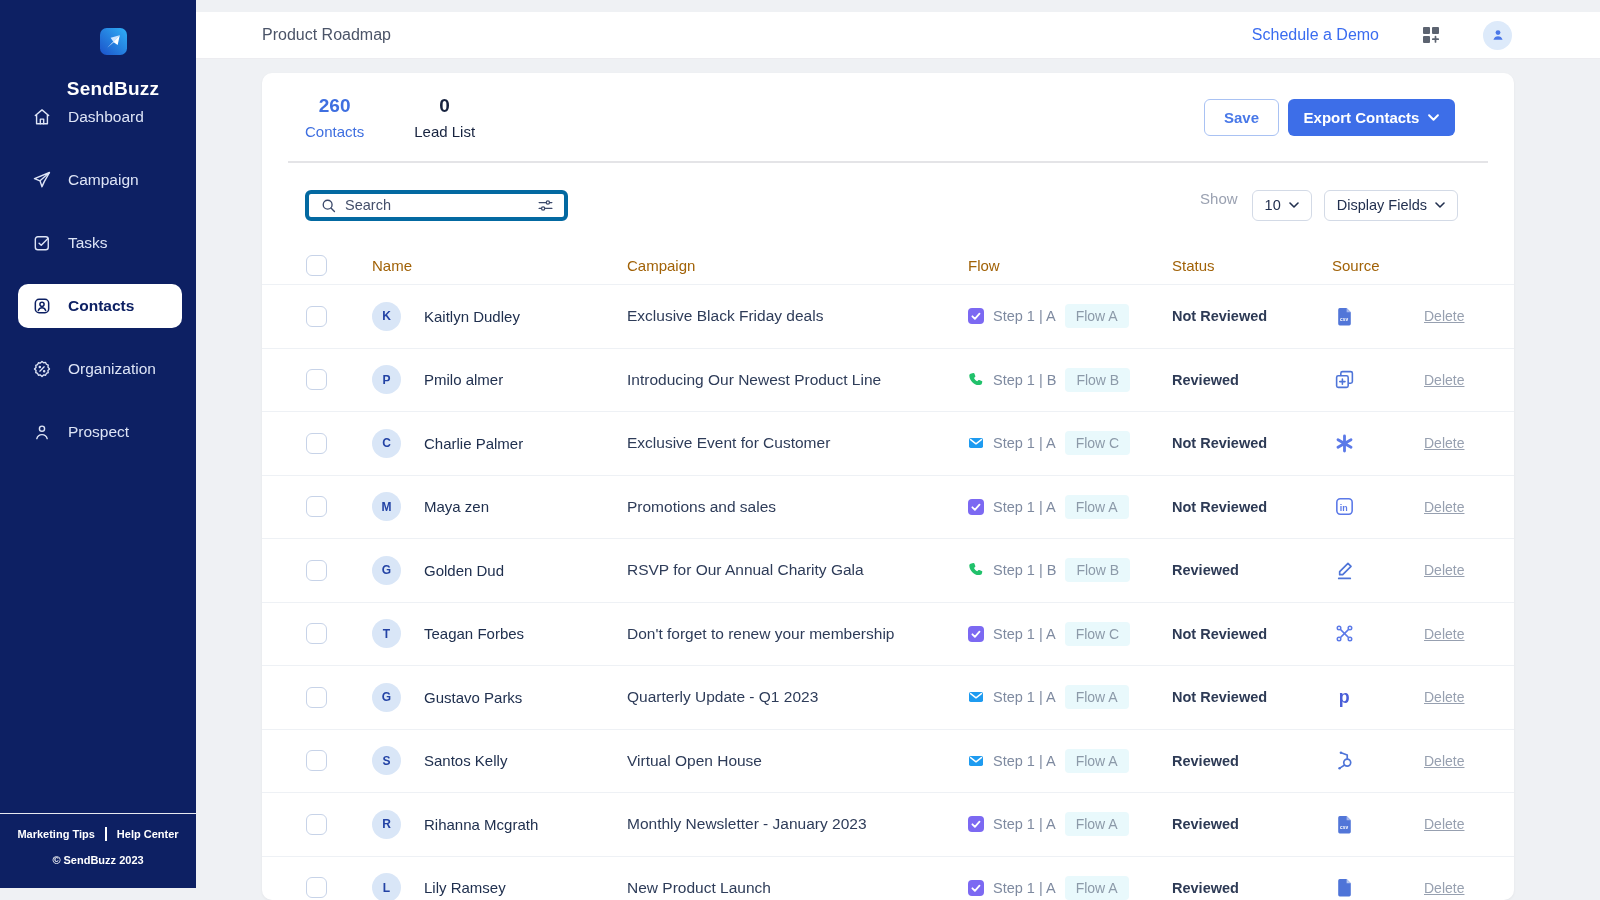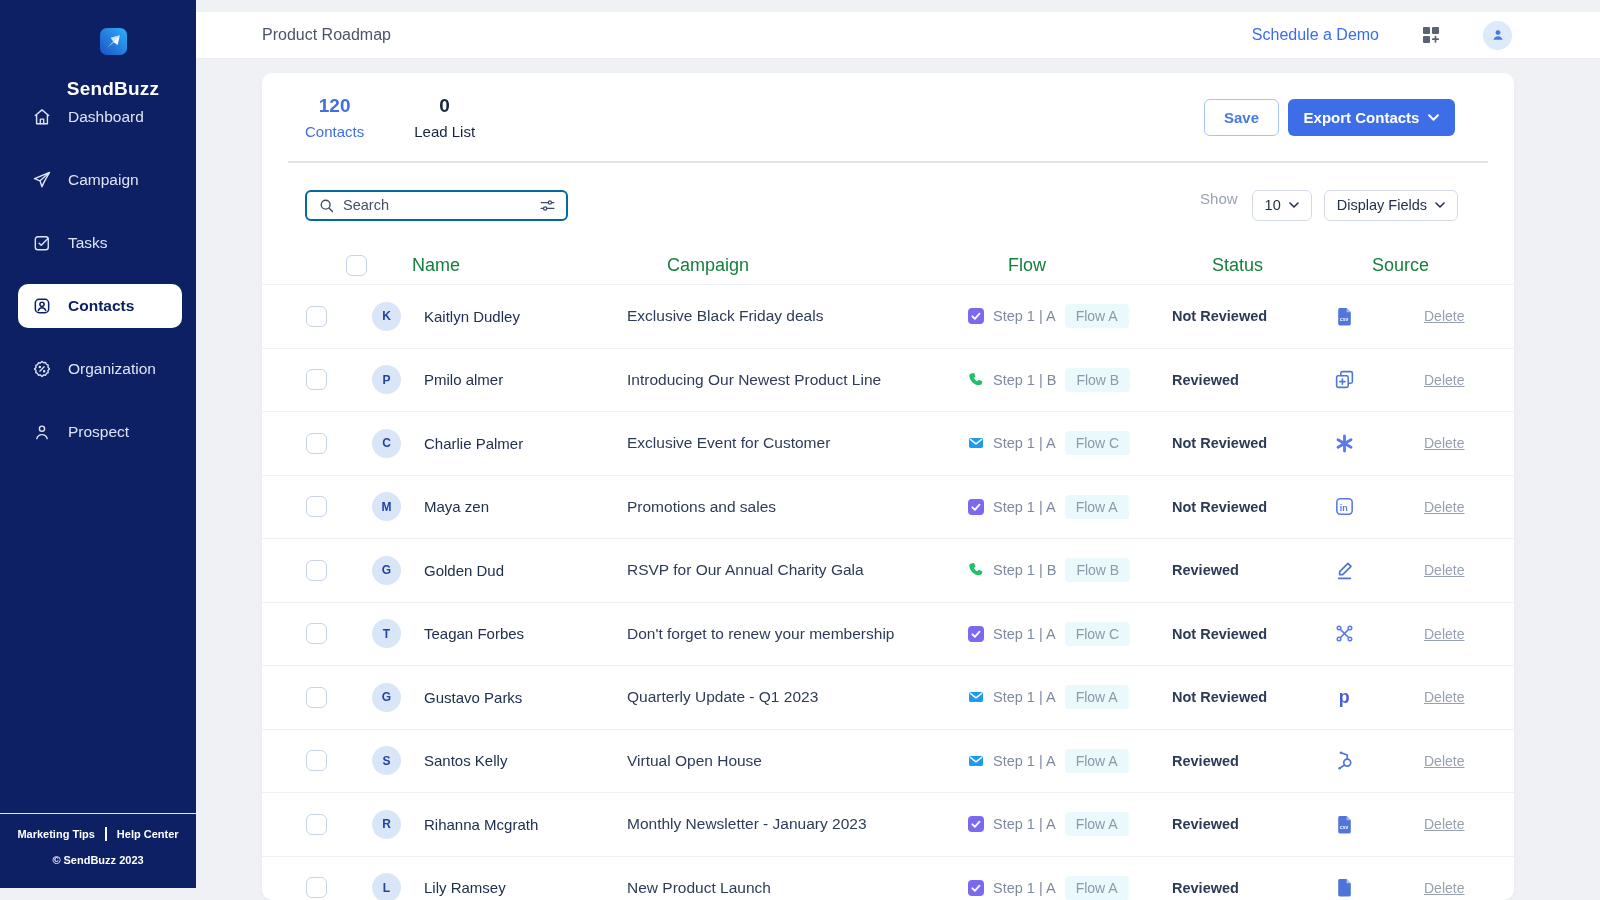--- a/index.html
+++ b/index.html
@@ -39,32 +39,32 @@
   .stat-label { margin-top:6px; font-size:15px; color:#17233f; }
   .stat-tab.active .stat-count, .stat-tab.active .stat-label { color:#3f6fe0; }
   .actions { margin-left:auto; display:flex; gap:9px; }
   .btn-save { width:75px; height:37px; background:#ffffff; border:1px solid #a9c2f3; border-radius:6px; color:#4878e8; font-size:15px; font-weight:600; font-family:inherit; cursor:pointer; }
   .btn-export { width:167px; height:37px; background:#3d6ee8; border:none; border-radius:6px; color:#ffffff; font-size:15px; font-weight:600; font-family:inherit; cursor:pointer; display:flex; align-items:center; justify-content:center; gap:9px; }
   .btn-export svg { width:11px; height:7px; }
 
   .divider { margin:0 26px; border-top:2px solid #e4e4e7; }
 
   .controls { height:84px; display:flex; align-items:center; padding:0 56px 0 43px; }
-  .search-box { width:263px; height:31px; border:2px solid #0369a1; border-radius:6px; display:flex; align-items:center; padding:0 10px 0 11px; gap:8px; background:#fff; }
+  .search-box { width:263px; height:31px; border:4px solid #0369a1; border-radius:6px; display:flex; align-items:center; padding:0 10px 0 11px; gap:8px; background:#fff; }
   .search-box svg { flex:0 0 auto; }
   .search-box input { border:none; outline:none; flex:1; font-size:14.5px; color:#2c3450; font-family:inherit; min-width:0; }
   .search-box input::placeholder { color:#444f6a; }
   .ctrl-right { margin-left:auto; display:flex; gap:12px; }
   .show-label { color:#9aa1b1; font-size:15px; margin-right:2px; }
   .select { height:31px; border:1px solid #d3daE6; border-radius:6px; display:flex; align-items:center; justify-content:center; gap:8px; font-size:14.5px; color:#22304f; font-weight:500; padding:0 12px; cursor:pointer; background:#fff; }
   .select svg { width:10px; height:6px; }
 
   
   .tgrid { display:grid; grid-template-columns:44px 22px 44px 255px 341px 204px 160px 92px 1fr; align-items:center; }
-  .thead { height:37px; color:#15803d; font-size:18px;padding-left:40px; }
+  .thead { height:37px; color:#a16207; font-size:15px; }
   .trow { height:63.5px; border-top:1px solid #eef1f5; }
   .cb { width:21px; height:21px; border:1.5px solid #c7d3e8; border-radius:6px; background:#fff; cursor:pointer; display:block; }
   .cell-name { display:flex; align-items:center; gap:23px; }
   .avatar { width:29px; height:29px; border-radius:50%; background:#d9e6f7; color:#2343a5; font-size:12px; font-weight:700; display:flex; align-items:center; justify-content:center; font-style:normal; }
   .avatar i { font-style:normal; }
   .nm { font-size:15px; color:#20304f; font-weight:500; }
   .cell-campaign { font-size:15.5px; color:#2e3c59; font-weight:500; }
   .cell-flow { display:flex; align-items:center; gap:9px; }
   .cell-flow .flow-ic svg { width:16px; height:16px; display:block; }
   .step-txt { font-size:14.5px; color:#7e8aa0; white-space:nowrap; }
@@ -167,21 +167,21 @@
           <path d="M4.3 16c.9-2.9 3.1-4.3 5.7-4.3s4.8 1.4 5.7 4.3z"></path>
         </svg>
     </div>
   </div>
 </div>
 
 <div class="card">
 
   <div class="stats-row">
     <div class="stat-tab active">
-      <div class="stat-count">120</div>
+      <div class="stat-count">260</div>
       <div class="stat-label">Contacts</div>
     </div>
     <div class="stat-tab">
       <div class="stat-count">0</div>
       <div class="stat-label">Lead List</div>
     </div>
     <div class="actions">
       <button class="btn-save">Save</button>
       <button class="btn-export">
         <span>Export Contacts</span>

